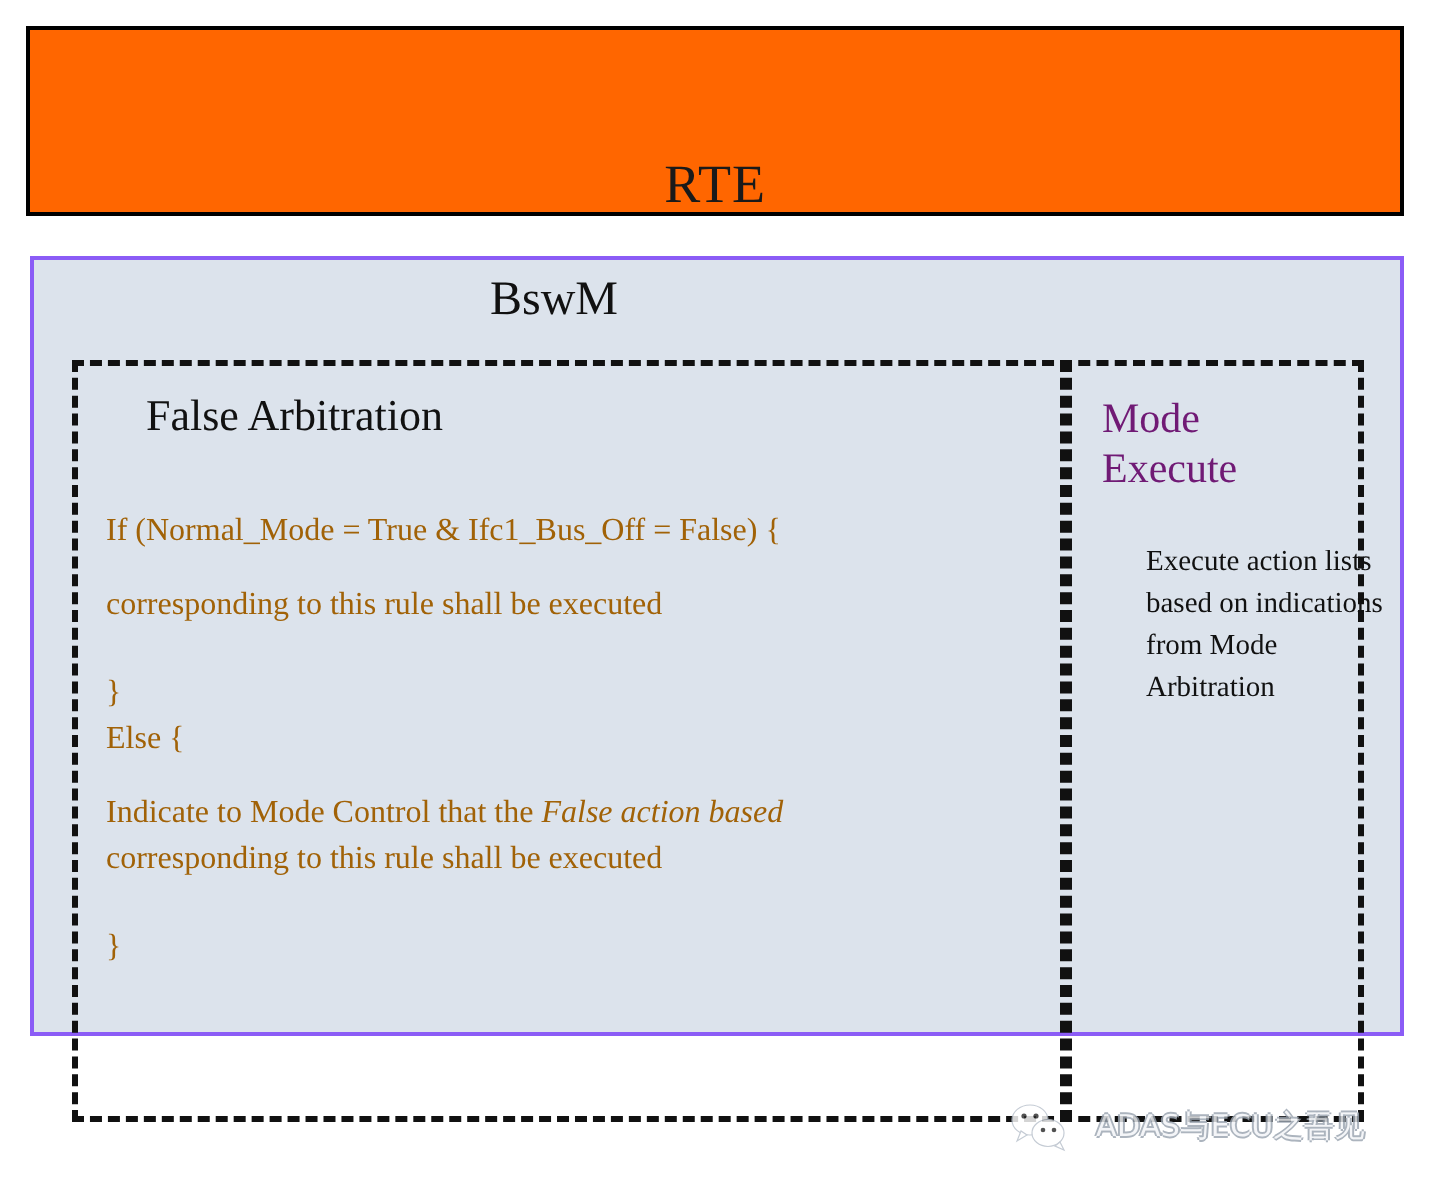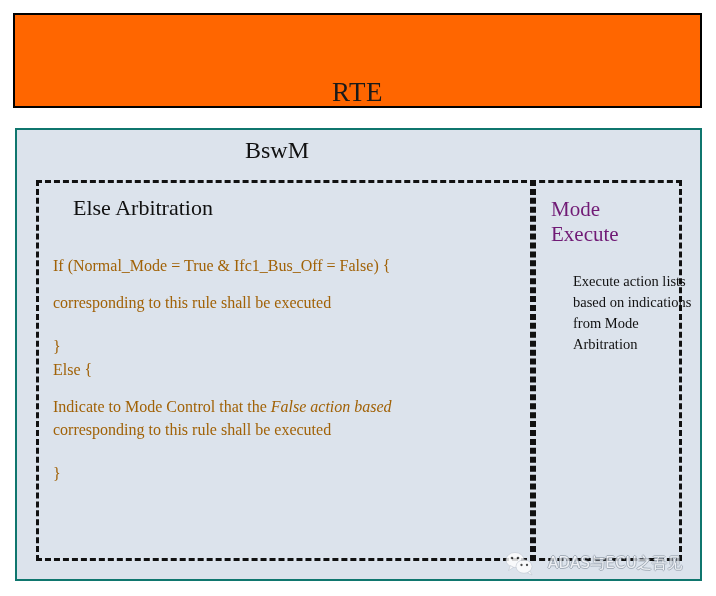--- a/index.html
+++ b/index.html
@@ -35,23 +35,23 @@
     letter-spacing: 0.5px;
     line-height: 1;
   }
 
   
   #bswm-block {
     position: absolute;
     left: 15px;
     top: 128px;
     width: 687px;
-    height: 453px;
+    height: 390px;
     background: #DCE3EC;
-    border: 2px solid #0f766e;
+    border: 2px solid #8b5cf6;
     box-sizing: border-box;
     padding-left: 24px;
   }
   #bswm-title {
     position: absolute;
     left: 0;
     top: 8px;
     width: 520px;
     text-align: center;
     font-size: 24px;
@@ -163,21 +163,21 @@
 <div id="rte-block">
   <div id="rte-label">RTE</div>
 </div>
 
 <div id="bswm-block">
 
   <div id="bswm-title">BswM</div>
 
   <div id="mode-arbitration-box" class="dashed-box">
 
-    <div id="mode-arbitration-title">Else Arbitration</div>
+    <div id="mode-arbitration-title">False Arbitration</div>
 
     <div id="ma-code">
 
       <div class="code-line">If (Normal_Mode = True &amp; Ifc1_Bus_Off = False) {</div>
 
       <div class="code-gap"></div>
 
 
       <div class="code-line">corresponding to this rule shall be executed</div>
 

